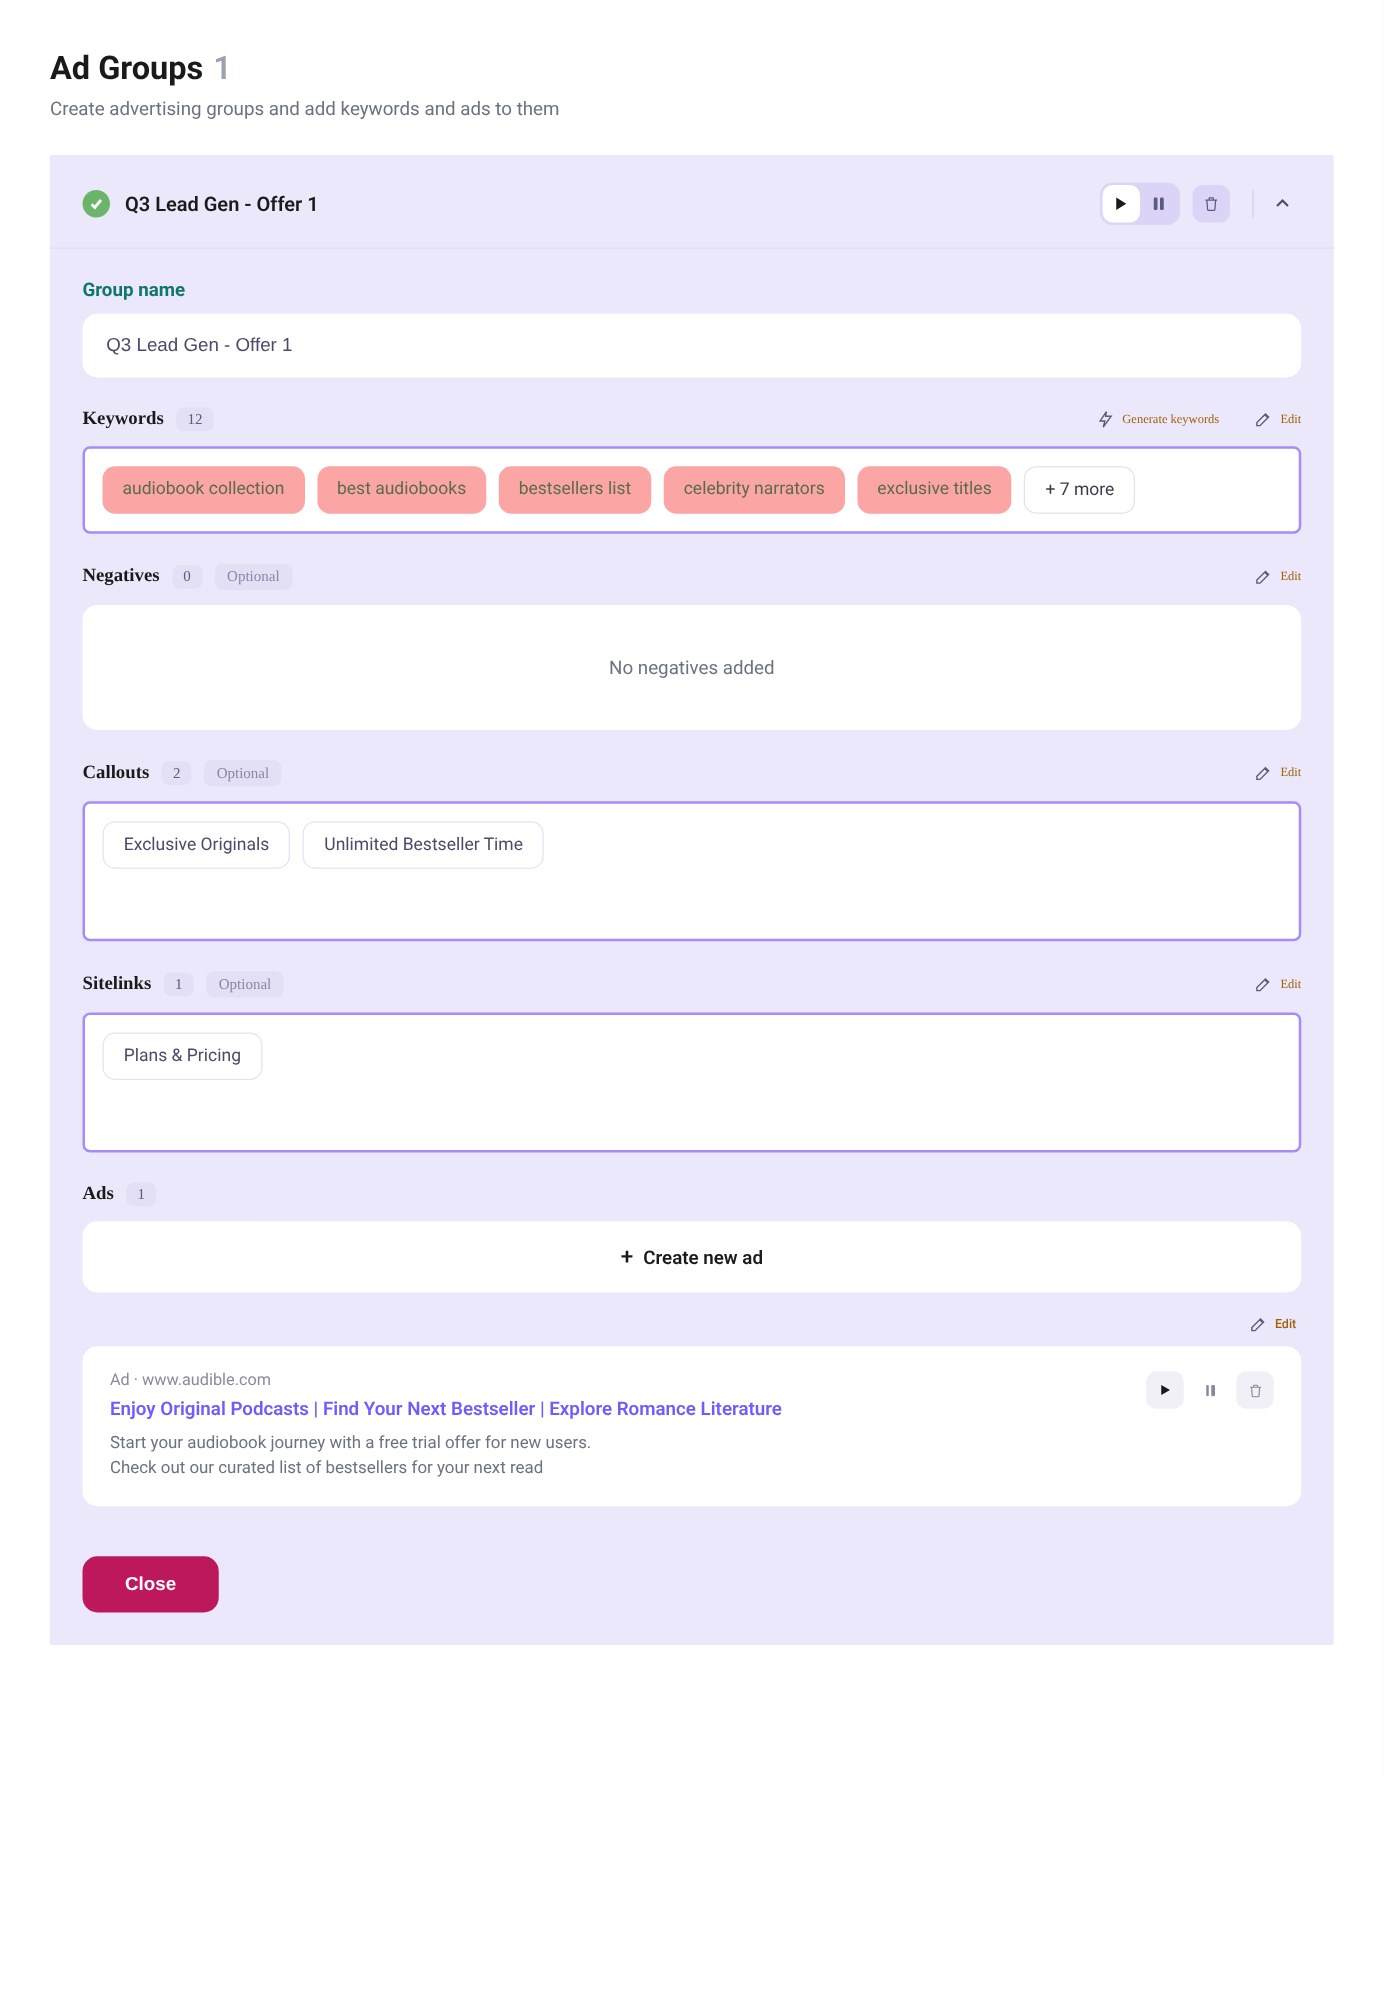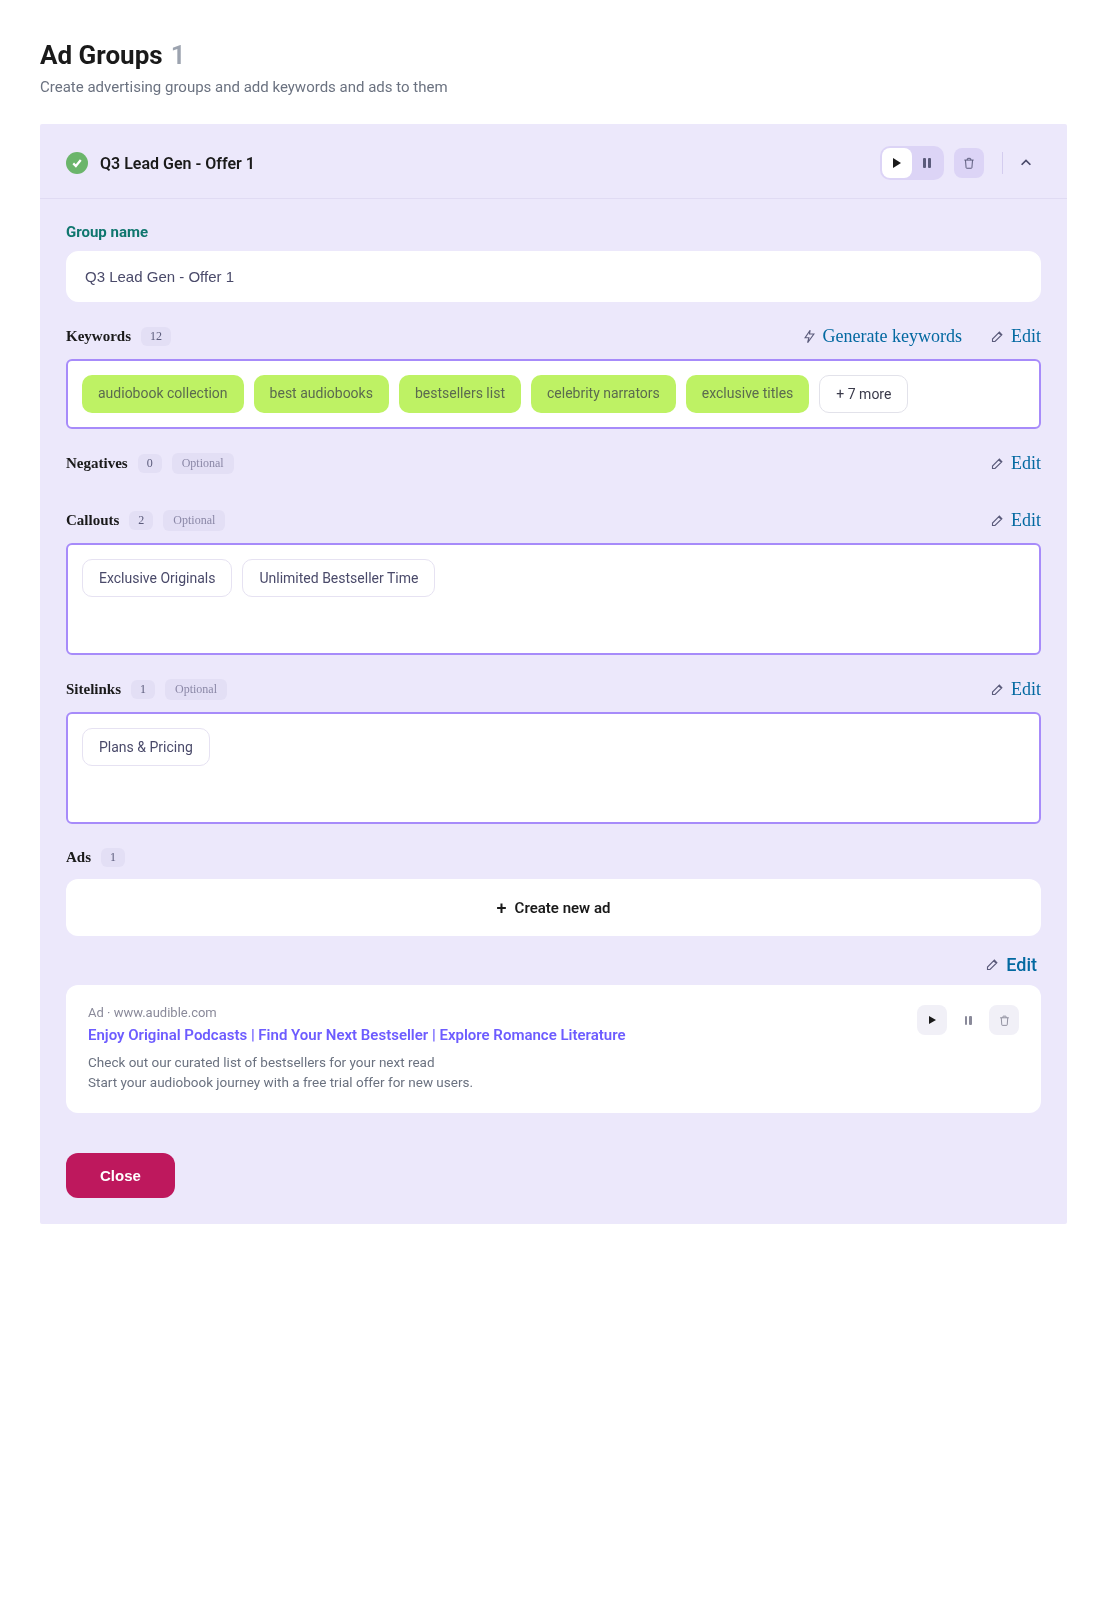--- a/index.html
+++ b/index.html
@@ -61,42 +61,42 @@
     padding: 16px 18px; font-size:15px; color:#4a4a6a;
   }
 
   .section-head {
     display:flex; align-items:center; gap:10px; margin-bottom:12px;font-family:Liberation Serif, serif;
   }
   .section-head .title { font-size:15px; font-weight:700; }
   .badge-count { background:#e3dff5; color:#5b5b7b; font-size:12px; padding:2px 9px; border-radius:6px; font-weight:500;}
   .badge-opt { background:#e3dff5; color:#8b88a7; font-size:12px; padding:3px 10px; border-radius:6px;}
   .flex-spacer { flex:1; }
-  .link-action { display:flex; align-items:center; gap:6px; color:#0369a1; font-size:18px; cursor:pointer; font-weight:500;}
+  .link-action { display:flex; align-items:center; gap:6px; color:#a16207; font-size:10px; cursor:pointer; font-weight:500;}
   .link-action svg { width:15px; height:15px; stroke:#5b5b7b; fill:none; stroke-width:1.8;}
 
   .box-purple {
     background:#fff;
     border:2px solid #a78bfa;
     border-radius:6px;
     padding:14px;
     display:flex; flex-wrap:wrap; gap:10px;
     min-height: 70px;
   }
   .box-plain {
     background:#fff;
     border-radius:12px;
     padding: 30px 20px;
     text-align:center;
     color:#6b7280;
     font-size:15px;
   }
 
   .chip {
-    background:#bef264;
+    background:#fca5a5;
     color:#5b6b4f;
     padding: 10px 16px;
     border-radius:10px;
     font-size:14px;
   }
   .chip-white {
     background:#fff;
     border:1px solid #e2e2ea;
     color:#3a3a4a;
     padding:10px 16px;
@@ -242,20 +242,21 @@
       <span class="badge-count">0</span>
       <span class="badge-opt">Optional</span>
       <span class="flex-spacer"></span>
       <span class="link-action">
         <svg viewBox="0 0 24 24">
             <path d="M4 20h4L19 9l-4-4L4 16v4zM14 6l4 4"></path>
           </svg>
         <span>Edit</span>
       </span>
     </div>
+    <div class="box-plain" style="min-height:100px; display:flex; align-items:center; justify-content:center;">No negatives added</div>
   </div>
 
   <div class="section">
     <div class="section-head">
       <span class="title">Callouts</span>
       <span class="badge-count">2</span>
       <span class="badge-opt">Optional</span>
       <span class="flex-spacer"></span>
       <span class="link-action">
         <svg viewBox="0 0 24 24">
@@ -307,22 +308,22 @@
       </span>
     </div>
 
     <div class="ad-card">
       <div class="content">
         <div class="ad-meta">
           <span>Ad</span><span> · </span><span>www.audible.com</span>
         </div>
         <div class="ad-title">Enjoy Original Podcasts | Find Your Next Bestseller | Explore Romance Literature</div>
         <div class="ad-body">
+          <div>Start your audiobook journey with a free trial offer for new users.</div>
           <div>Check out our curated list of bestsellers for your next read</div>
-          <div>Start your audiobook journey with a free trial offer for new users.</div>
         </div>
       </div>
       <div class="ad-controls">
         <button class="mini play">
             <span class="tri"></span>
           </button>
         <button class="mini pause">
             <span class="pausebars">
               <span></span>
               <span></span>

